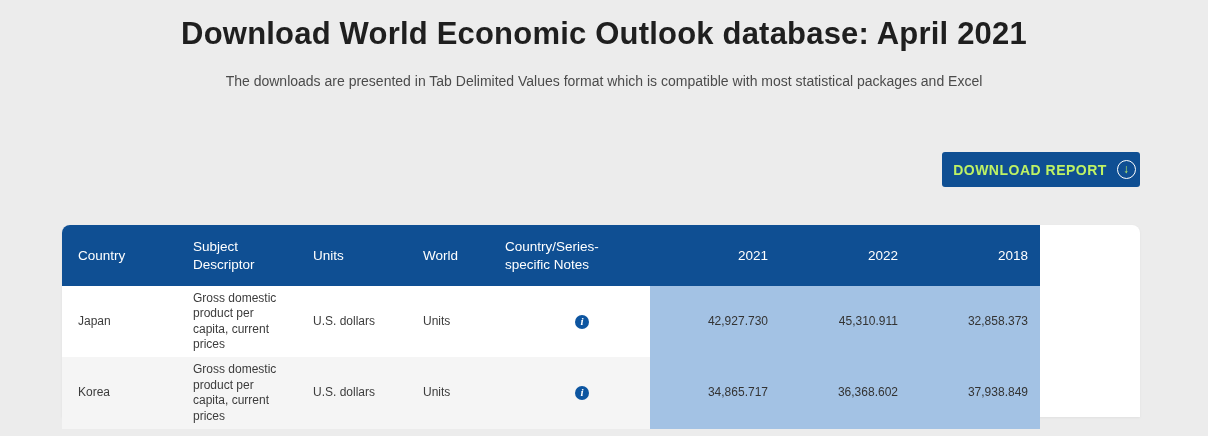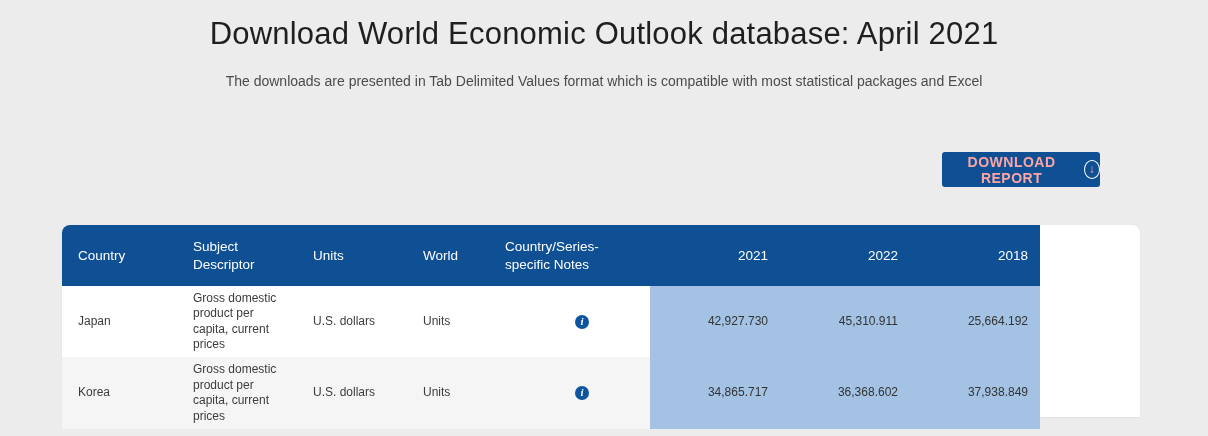--- a/index.html
+++ b/index.html
@@ -11,40 +11,40 @@
     background: #ececec;
     font-family: "Liberation Sans", sans-serif;
     overflow: hidden;
   }
   .page-title {
     position: absolute;
     top: 16px; left: 0;
     width: 100%;
     text-align: center;
     font-size: 31px;
-    font-weight: normal;
+    font-weight: bold;
     color: #1f1f1f;
     letter-spacing: 0.2px;
   }
   .page-subtitle {
     position: absolute;
     top: 73px; left: 0;
     width: 100%;
     text-align: center;
     font-size: 14px;
     color: #4b4b4b;
   }
   .download-btn {
     position: absolute;
     top: 152px;
     left: 942px;
-    width: 158px;
+    width: 198px;
     height: 35px;
     background: #0f4f93;
-    color: #fca5a5;
+    color: #bef264;
     border: none;
     border-radius: 3px;
     font-family: "Liberation Sans", sans-serif;
     font-size: 14px;
     font-weight: bold;
     letter-spacing: 0.5px;
     display: flex;
     align-items: center;
     justify-content: center;
     gap: 10px;
@@ -189,21 +189,21 @@
           <tr class="row-even">
             <td>Japan</td>
             <td>Gross domestic product per capita, current prices</td>
             <td>U.S. dollars</td>
             <td>Units</td>
             <td class="notes-col">
               <span class="info-icon">i</span>
             </td>
             <td class="year-col">42,927.730</td>
             <td class="year-col">45,310.911</td>
-            <td class="year-col">25,664.192</td>
+            <td class="year-col">32,858.373</td>
           </tr>
           <tr class="row-odd">
             <td>Korea</td>
             <td>Gross domestic product per capita, current prices</td>
             <td>U.S. dollars</td>
             <td>Units</td>
             <td class="notes-col">
               <span class="info-icon">i</span>
             </td>
             <td class="year-col">34,865.717</td>

